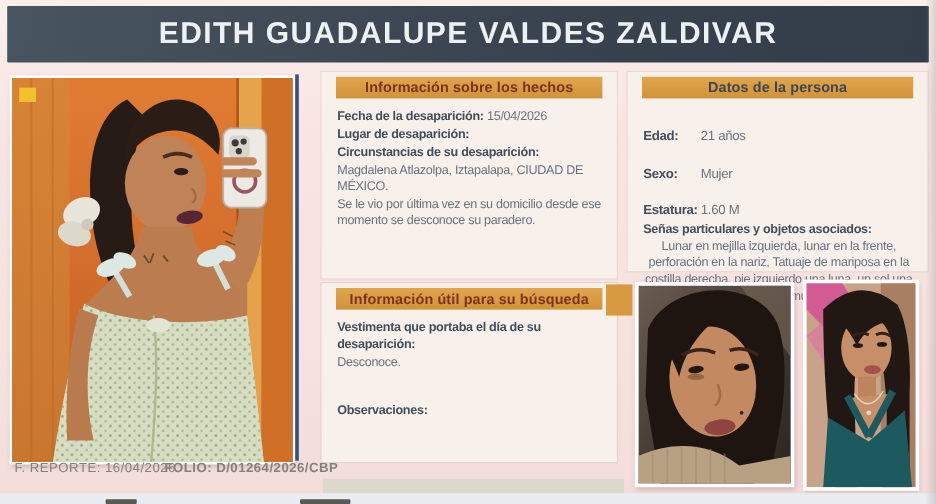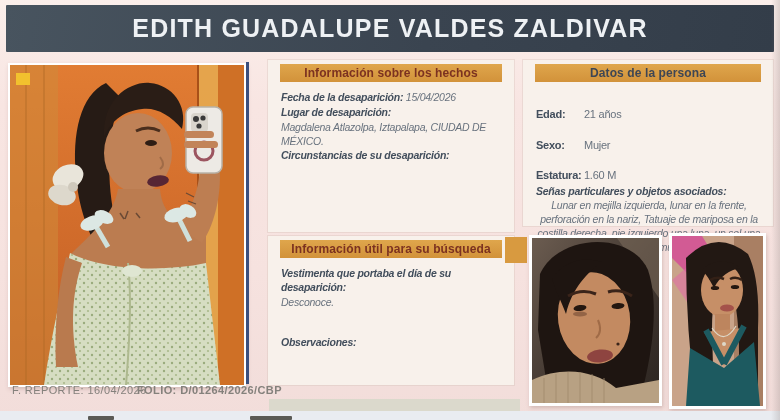--- a/index.html
+++ b/index.html
@@ -31,21 +31,21 @@
   .box-busqueda{left:268px;top:236px;width:246px;height:149px;}
   .box-header{margin:4px auto 0 auto;width:calc(100% - 24px);height:18px;
     background:linear-gradient(180deg,#dfa64c,#d2923a);
     display:flex;align-items:center;justify-content:center;
     font-size:12px;font-weight:bold;letter-spacing:.1px;}
   .hdr-maroon{color:#7c3220;}
   .hdr-navy{color:#3e4654;}
   .box-body{padding:9px 11px 0 13px;font-size:10.5px;letter-spacing:-0.25px;line-height:1.32;}
   .lbl{font-weight:bold;color:#424e5c;}
   .val{color:#68727e;}
-  .line{margin:0 0 1px 0;font-style:italic;}
+  .line{margin:0 0 1px 0;}
   .kv{display:flex;margin-bottom:2px;font-size:11px;margin-top:16px;}
   .kv .lbl{min-width:48px;}
   .para{margin-top:1px;text-align:center;}
   .gap-top{margin-top:26px;}
 
   .footer-text{position:absolute;font-size:11px;color:#84817c;letter-spacing:.4px;white-space:nowrap;}
   .f-reporte{left:12px;top:384px;}
   .f-folio{left:137px;top:384px;font-weight:bold;}
 </style>
 </head>
@@ -128,22 +128,23 @@
   </svg>
 </div>
 <div class="blue-line"></div>
 
 <div class="info-box box-hechos">
   <div class="box-header hdr-maroon">Información sobre los hechos</div>
   <div class="box-body">
     <p class="line"><span class="lbl">Fecha de la desaparición:</span>
       <span class="val">15/04/2026</span></p>
     <p class="line"><span class="lbl">Lugar de desaparición:</span></p>
+    <p class="line"><span class="lbl">Circunstancias de su desaparición:</span></p>
     <p class="line val">Magdalena Atlazolpa, Iztapalapa, CIUDAD DE MÉXICO.</p>
-    <p class="line"><span class="lbl">Circunstancias de su desaparición:</span></p>
+    <p class="line val">Se le vio por última vez en su domicilio desde ese momento se desconoce su paradero.</p>
   </div>
 </div>
 
 <div class="info-box box-datos">
   <div class="box-header hdr-navy">Datos de la persona</div>
   <div class="box-body">
     <div class="kv">
         <span class="lbl">Edad:</span>
       <span class="val">21 años</span>
       </div>

